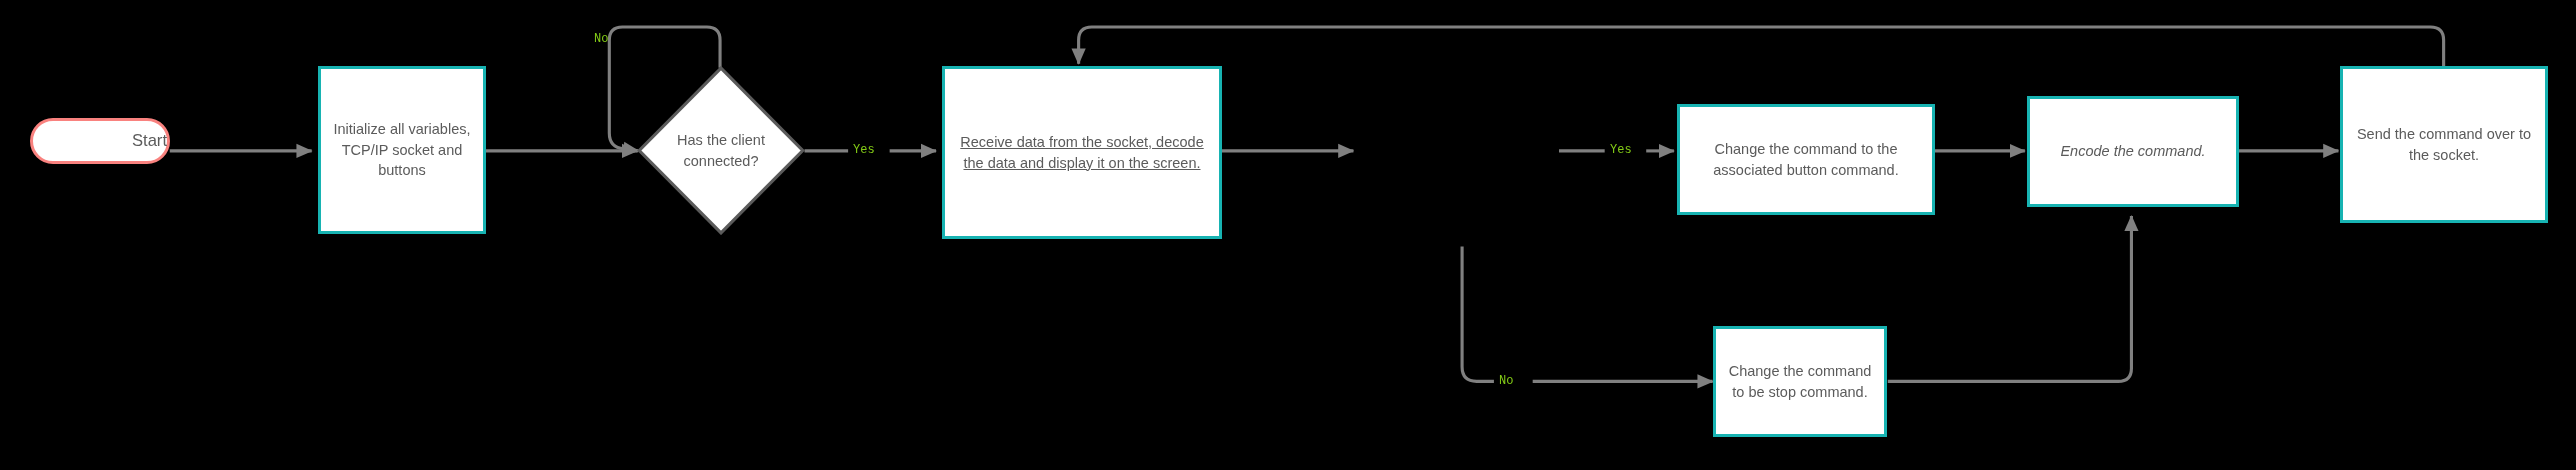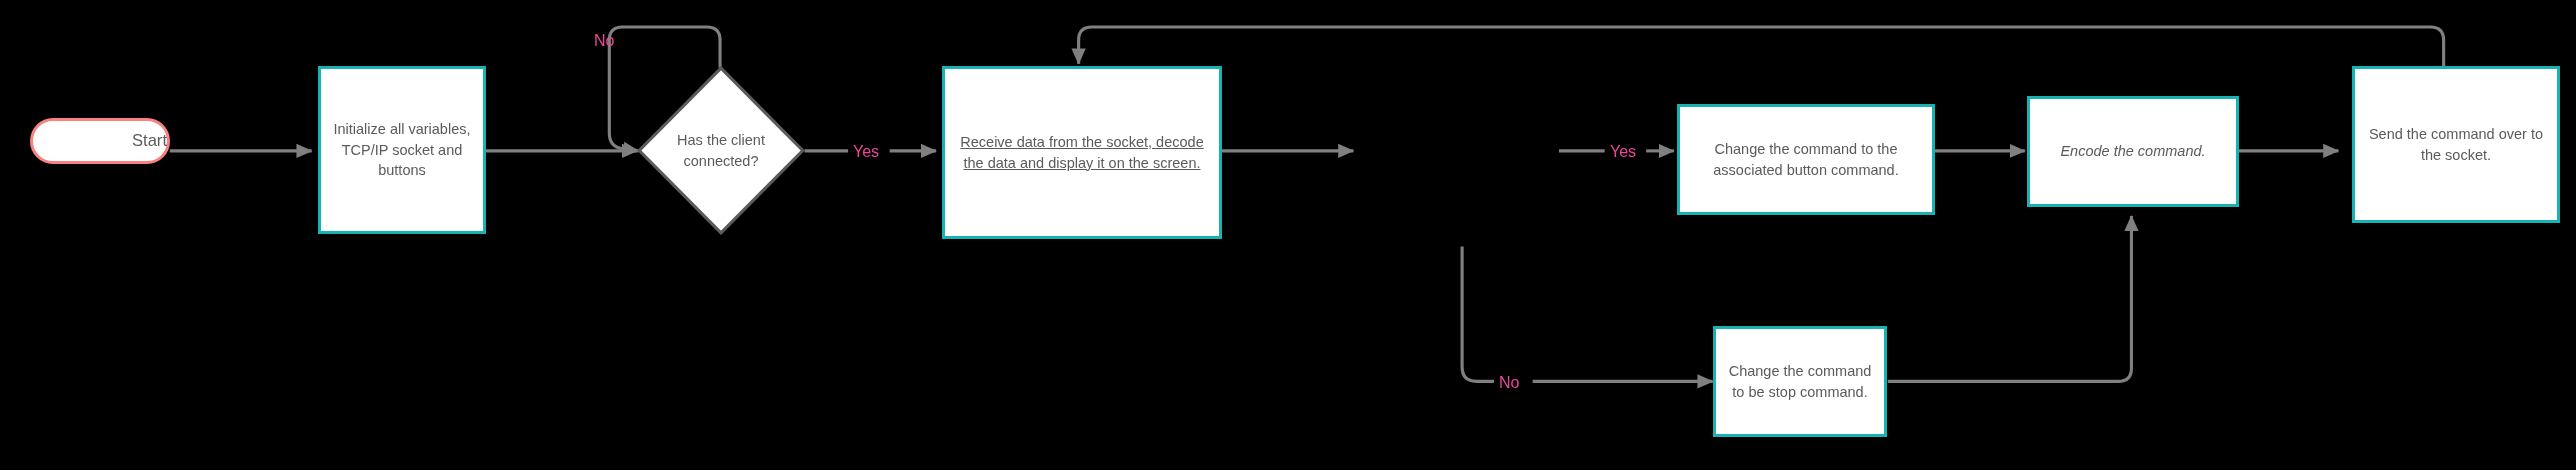--- a/index.html
+++ b/index.html
@@ -54,24 +54,25 @@
     display: flex;
     align-items: center;
     justify-content: center;
     text-align: center;
     color: #5b5b5b;
     font-size: 14.5px;
     line-height: 1.42;
   }
   .edge-label {
     position: absolute;
-    color: #ec4899;
-    font-size: 16px;
+    color: #84cc16;
+    font-size: 12px;
     line-height: 1;
     white-space: nowrap;
+    font-family: Liberation Mono, monospace;
   }
 </style>
 </head>
 <body>
 
 <div id="canvas">
 
   <svg id="wires" viewBox="0 0 3721 679" xmlns="http://www.w3.org/2000/svg">
     <defs>
       <marker id="arrow" viewBox="0 0 10 10" refX="9.4" refY="5" markerWidth="5.2" markerHeight="5.2" orient="auto-start-reverse">
@@ -130,21 +131,21 @@
 
 
   <div class="node proc" style="left:1677px; top:104px; width:258px; height:111px;">
     <span>Change the command to the associated button command.</span>
   </div>
 
   <div class="node proc" style="left:2027px; top:96px; width:212px; height:111px;font-style:italic;">
     <span>Encode the command.</span>
   </div>
 
-  <div class="node proc" style="left:2340px; top:66px; width:208px; height:157px;margin-left:12px;">
+  <div class="node proc" style="left:2340px; top:66px; width:208px; height:157px;">
     <span>Send the command over to the socket.</span>
   </div>
 
   <div class="node proc" style="left:1713px; top:326px; width:174px; height:111px;">
     <span>Change the command to be stop command.</span>
   </div>
 
   <div class="edge-label" style="left:594px; top:33px;">No</div>
   <div class="edge-label" style="left:853px; top:144px;">Yes</div>
   <div class="edge-label" style="left:1610px; top:144px;">Yes</div>

